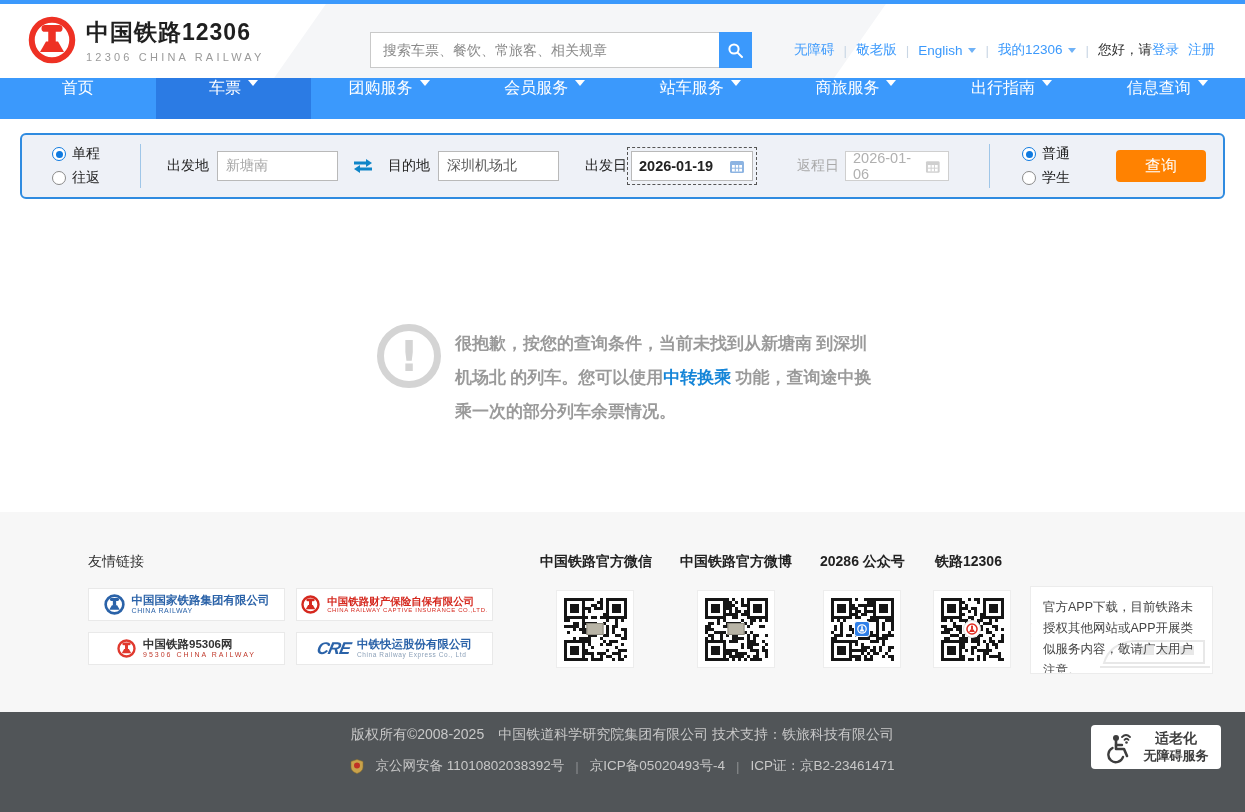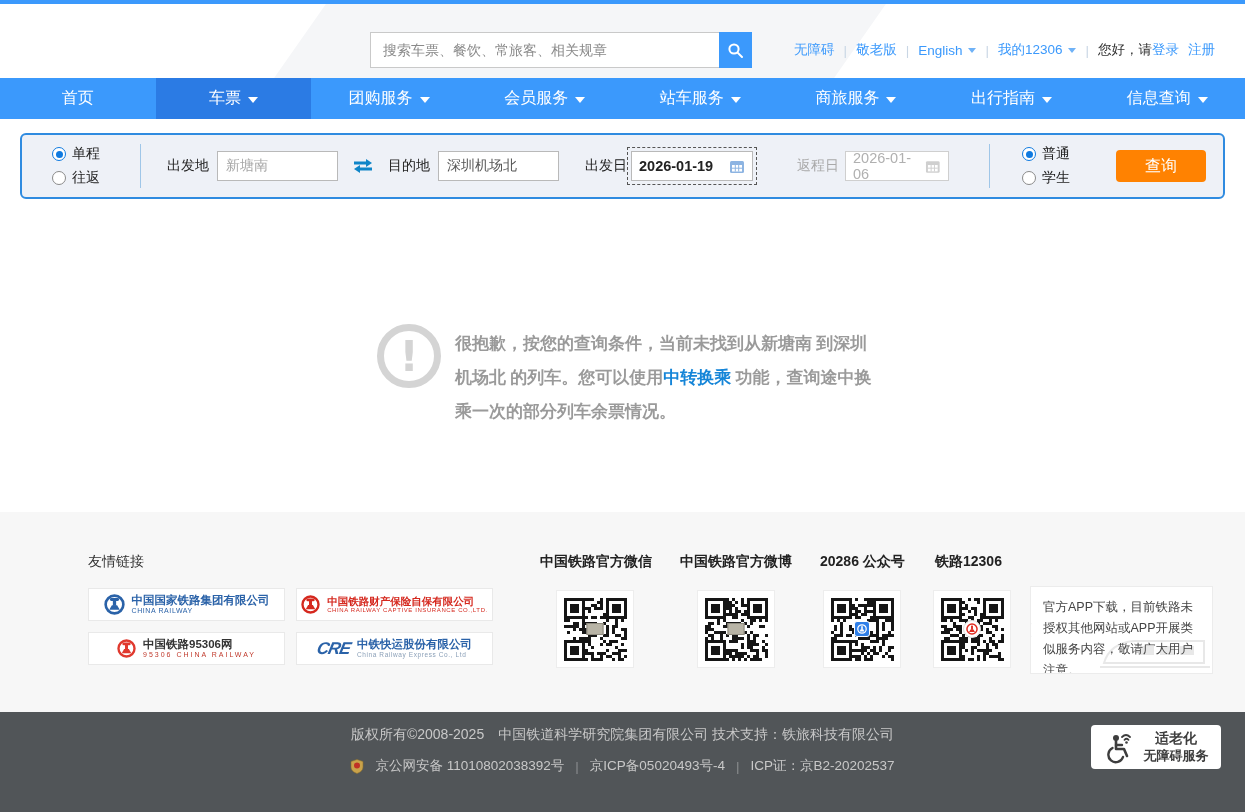--- a/index.html
+++ b/index.html
@@ -17,21 +17,21 @@
   .search input{width:349px;height:36px;border:1px solid #c9c9c9;border-right:none;padding:0 12px;font-size:14px;color:#333;background:#fff;outline:none;font-family:"Liberation Sans",sans-serif;}
   .search input::placeholder{color:#8a8a8a;}
   .search-btn{width:33px;height:36px;background:#3b99fc;border:none;display:flex;align-items:center;justify-content:center;cursor:pointer;}
   .header-links{position:absolute;right:30px;top:37px;display:flex;align-items:center;gap:9px;font-size:13.5px;white-space:nowrap;}
   .header-links a{color:#3b99fc;text-decoration:none;cursor:pointer;}
   .header-links .sep{color:#c9d6e4;}
   .greet{color:#333;}
   .caret-b{width:0;height:0;border-left:4px solid transparent;border-right:4px solid transparent;border-top:5px solid #6fb2f7;margin-left:-3px;}
   
   .nav{display:flex;height:41px;background:#3b99fc;}
-  .nav-item{flex:1;display:flex;align-items:center;justify-content:center;gap:7px;color:#fff;font-size:16px;cursor:pointer;}
+  .nav-item{flex:1;display:flex;align-items:flex-start;justify-content:center;gap:7px;color:#fff;font-size:16px;cursor:pointer;}
   .nav-item.active{background:#2b7be4;}
   .caret-w{width:0;height:0;border-left:5px solid transparent;border-right:5px solid transparent;border-top:6px solid #fff;margin-top:2px;}
   
   .panel{position:absolute;left:20px;top:133px;width:1205px;height:66px;background:#eef1f7;border:2px solid #2f8be0;border-radius:6px;display:flex;align-items:center;}
   .radio-col{display:flex;flex-direction:column;gap:6px;margin-left:30px;width:72px;}
   .radio-row{display:flex;align-items:center;gap:6px;font-size:14px;color:#222;cursor:pointer;}
   .radio{width:14px;height:14px;border-radius:50%;border:1px solid #8a8a8a;background:#fff;position:relative;flex:none;}
   .radio.checked{border:1.5px solid #0f7ae0;}
   .radio.checked::after{content:"";position:absolute;inset:2.5px;background:#0f7ae0;border-radius:50%;}
   .vline{width:1px;height:44px;background:#9fc6e8;flex:none;}
@@ -86,20 +86,32 @@
 </head>
 <body>
 
 <div class="page">
 
   <div class="topstrip"></div>
 
   <header class="header">
     <div class="header-wedge"></div>
 
+    <div class="logo">
+      <svg class="emblem" width="48" height="48" viewBox="0 0 64 64" style="color:#ee3124;">
+        <circle cx="32" cy="32" r="27" fill="none" stroke="currentColor" stroke-width="8"></circle>
+        <rect x="18" y="12" width="28" height="9" rx="4.5" fill="currentColor"></rect>
+        <rect x="27" y="18" width="10" height="18" fill="currentColor"></rect>
+        <path d="M24 34 h16 l8 14 h-32 z" fill="currentColor"></path>
+      </svg>
+      <div>
+        <div class="logo-title">中国铁路12306</div>
+        <div class="logo-sub">12306 CHINA RAILWAY</div>
+      </div>
+    </div>
 
     <div class="search">
       <input type="text" placeholder="搜索车票、餐饮、常旅客、相关规章" style="">
       <button class="search-btn">
         <svg width="17" height="17" viewBox="0 0 17 17">
           <circle cx="7" cy="7" r="4.6" fill="none" stroke="#fff" stroke-width="2"></circle>
           <line x1="10.6" y1="10.6" x2="15" y2="15" stroke="#fff" stroke-width="2" stroke-linecap="round"></line>
         </svg>
       </button>
     </div>
@@ -904,21 +916,21 @@
     <div class="fd-line1">版权所有©2008-2025　中国铁道科学研究院集团有限公司 技术支持：铁旅科技有限公司</div>
     <div class="fd-line2">
       <svg width="14" height="15" viewBox="0 0 14 15">
         <path d="M7 0.5 L13 2.5 V8 c0 3.5 -3 5.5 -6 6.5 C4 13.5 1 11.5 1 8 V2.5 Z" fill="#c9a24a" stroke="#8c6f2f" stroke-width="0.6"></path>
         <circle cx="7" cy="6.5" r="3" fill="#c03126"></circle>
       </svg>
       <a>京公网安备 11010802038392号</a>
       <span class="pipe">|</span>
       <a>京ICP备05020493号-4</a>
       <span class="pipe">|</span>
-      <a>ICP证：京B2-20202537</a>
+      <a>ICP证：京B2-23461471</a>
     </div>
     <div class="elder-badge">
       <svg width="32" height="34" viewBox="0 0 32 34">
         <path d="M18 7 q4 -4 8 0" fill="none" stroke="#3d3d3d" stroke-width="1.8" stroke-linecap="round"></path>
         <path d="M20.5 9.8 q2 -2 4 0" fill="none" stroke="#3d3d3d" stroke-width="1.8" stroke-linecap="round"></path>
         <circle cx="22.5" cy="12.5" r="1.3" fill="#3d3d3d"></circle>
         <circle cx="12" cy="8" r="3" fill="#3d3d3d"></circle>
         <path d="M12 11 v8 h8 l3 7" fill="none" stroke="#3d3d3d" stroke-width="2.6" stroke-linecap="round" stroke-linejoin="round"></path>
         <path d="M12 15 h6" stroke="#3d3d3d" stroke-width="2.4" stroke-linecap="round"></path>
         <path d="M8.5 18 a7.5 7.5 0 1 0 10.5 9" fill="none" stroke="#3d3d3d" stroke-width="2.4" stroke-linecap="round"></path>

